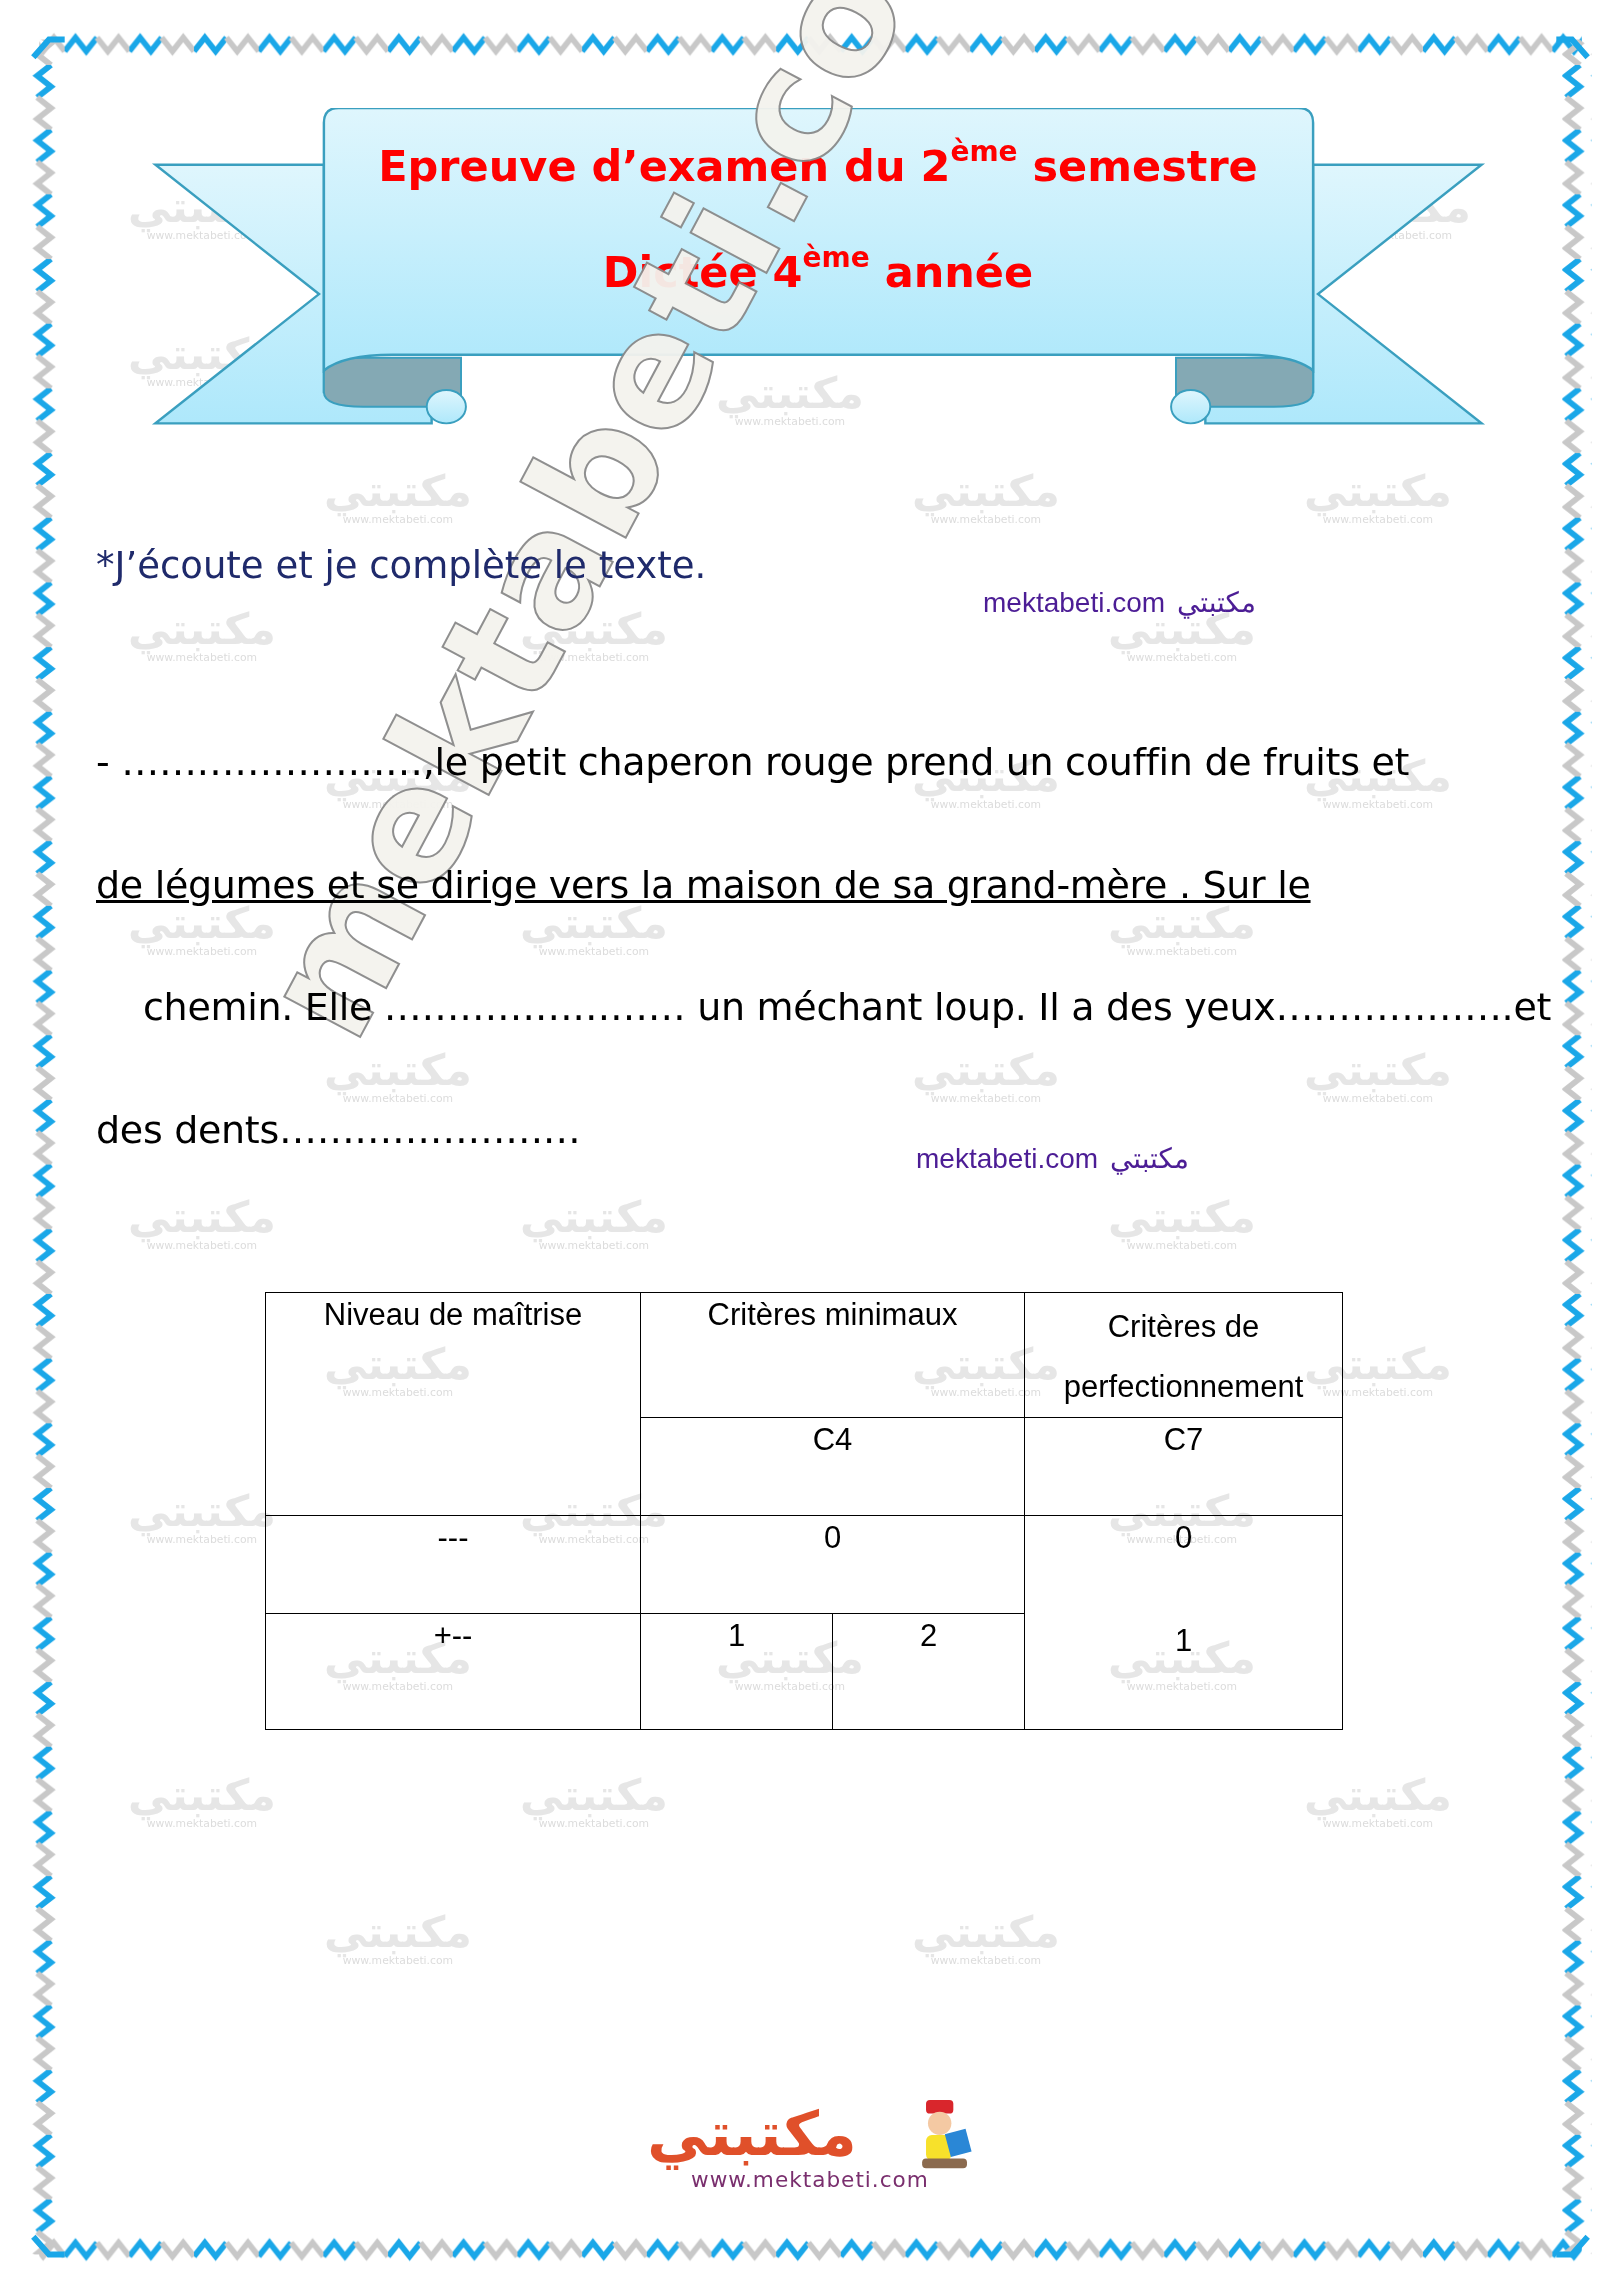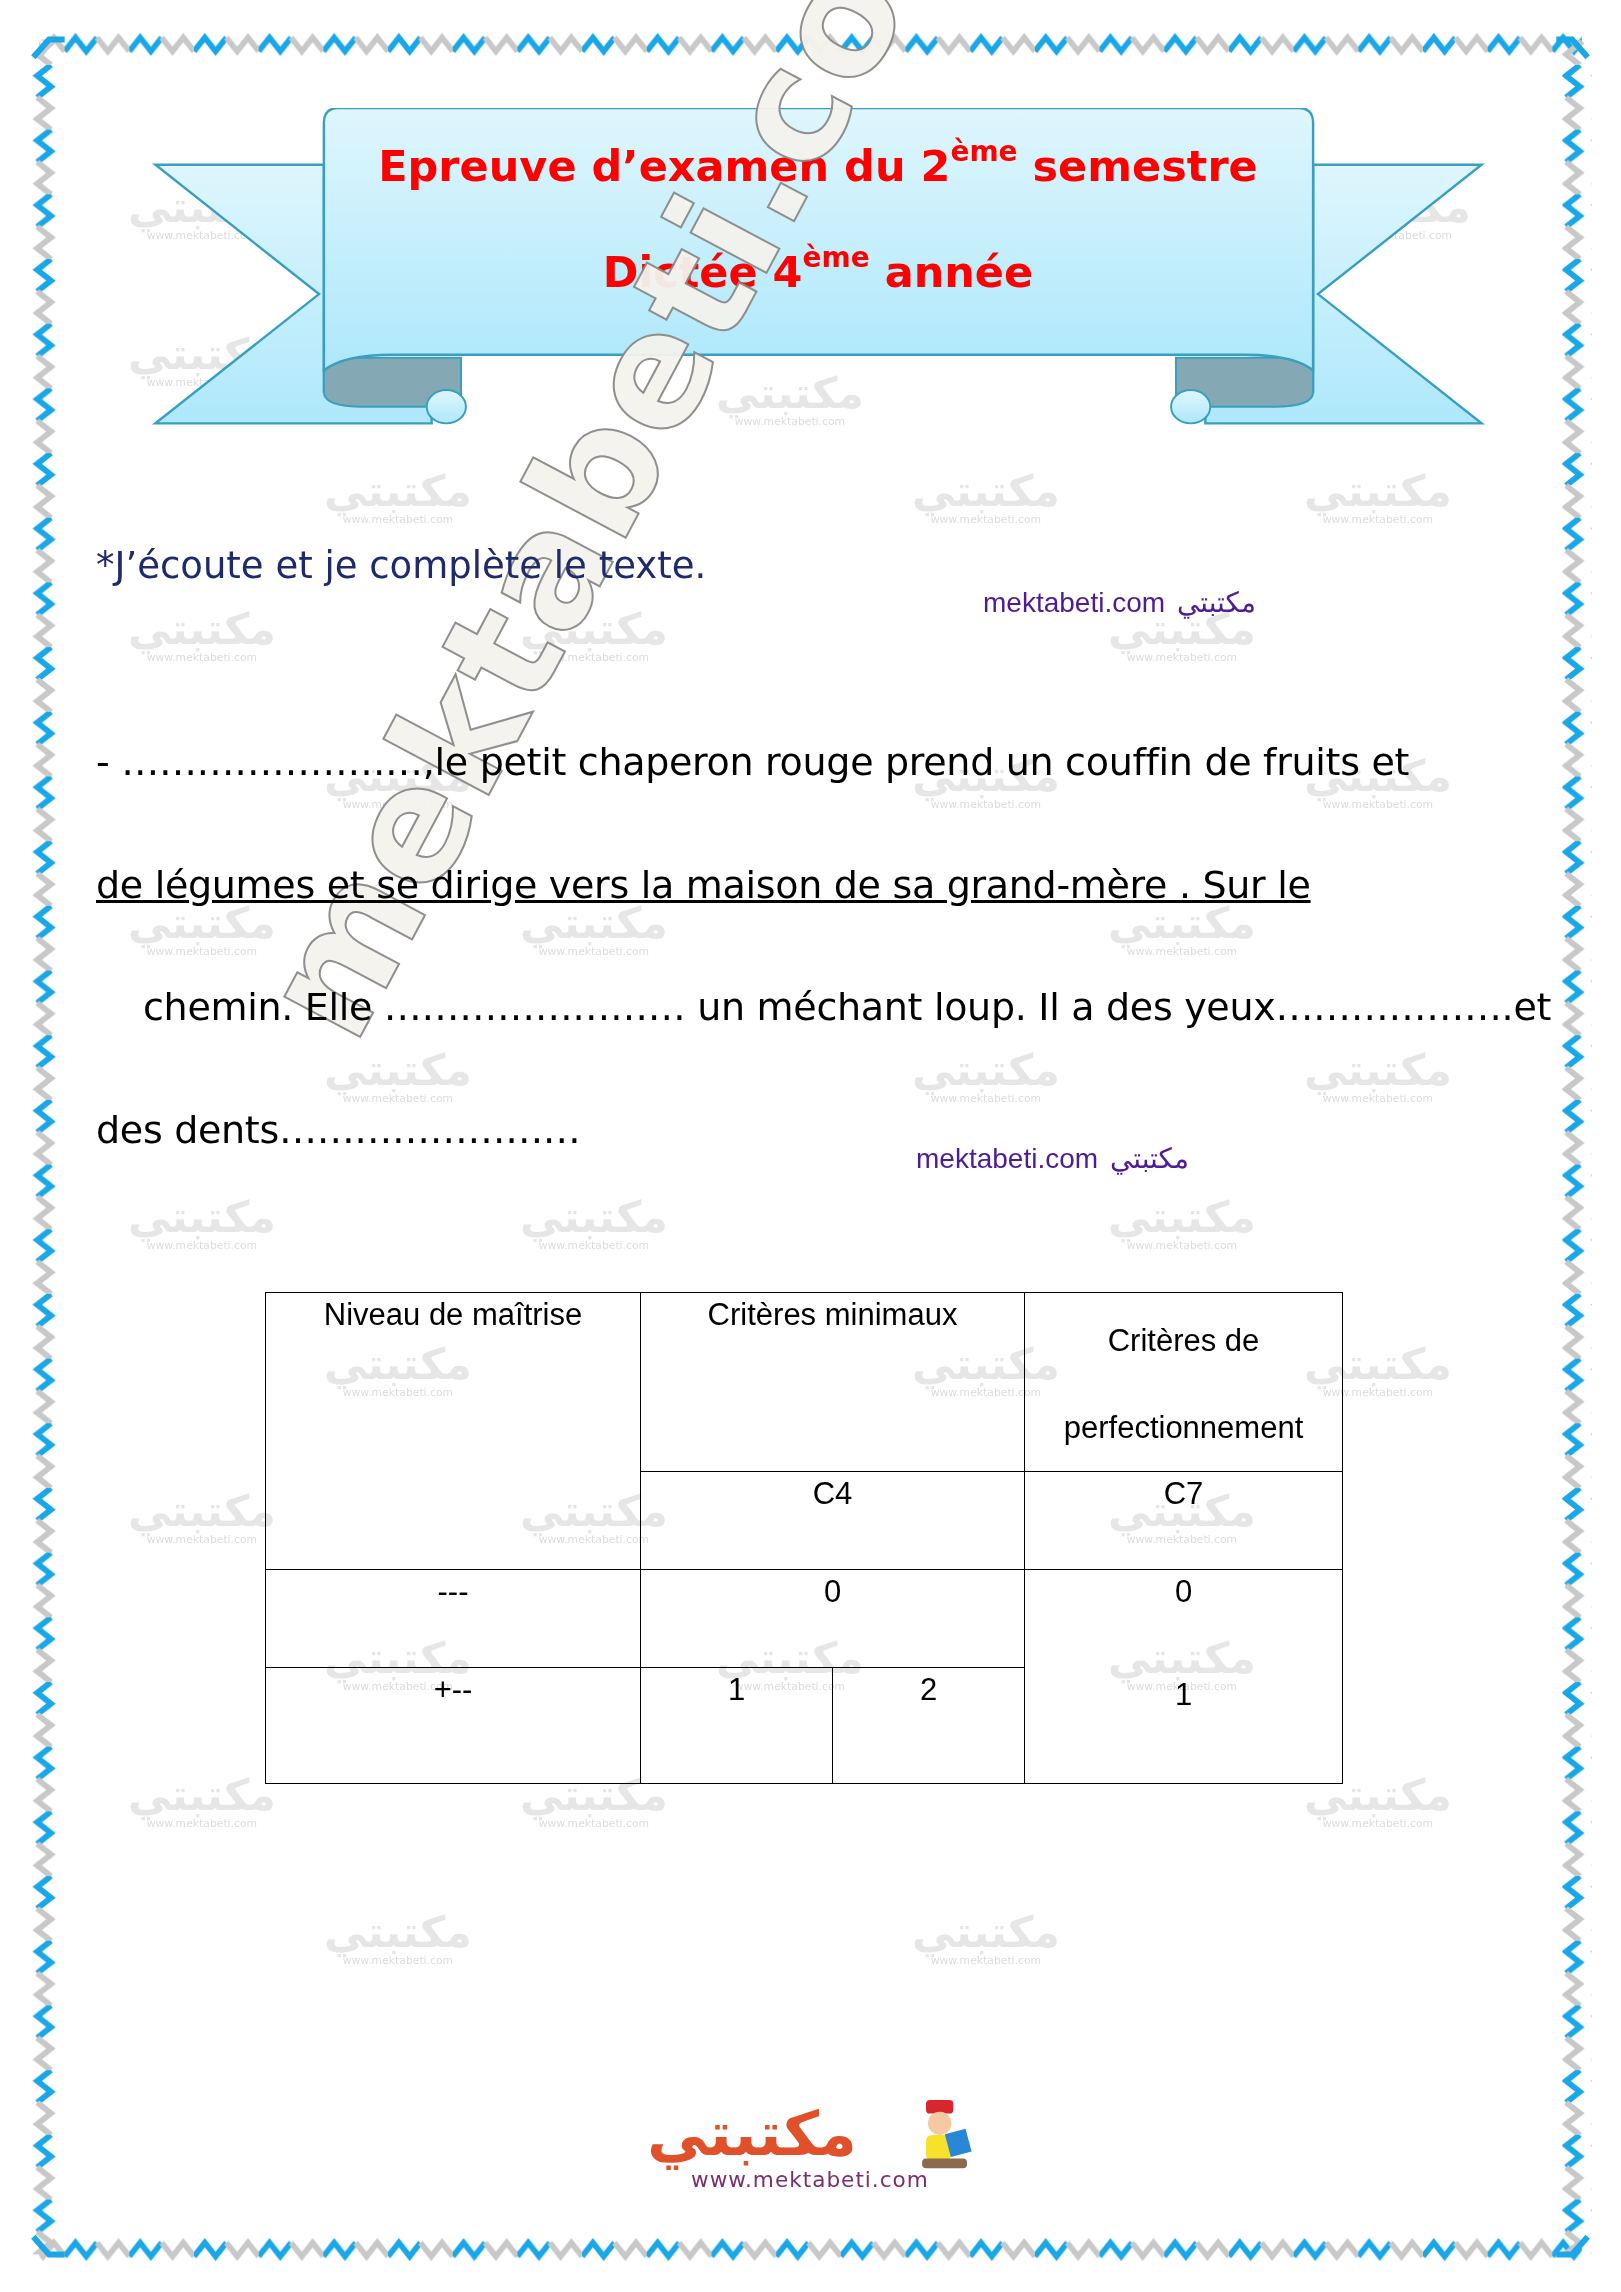--- a/index.html
+++ b/index.html
@@ -160,21 +160,21 @@
   <colgroup>
     <col style="width:375px">
     <col style="width:192px">
     <col style="width:192px">
     <col style="width:318px">
   </colgroup>
   <tbody>
       <tr style="height:119px">
     <td rowspan="2" style="padding-top:3.9px"><span>Niveau de maîtrise</span></td>
     <td colspan="2" style="padding-top:3.9px"><span>Critères minimaux</span></td>
-    <td style="padding:3.9px 9.8px 0; line-height:87px"><span>Critères de perfectionnement</span></td>
+    <td style="padding:3.9px 9.8px 0; line-height:60px"><span>Critères de perfectionnement</span></td>
   </tr>
   <tr style="height:98px">
     <td colspan="2" style="padding-top:3.9px"><span>C4</span></td>
     <td style="padding-top:3.9px"><span>C7</span></td>
   </tr>
   <tr style="height:98px">
     <td style="padding-top:3.9px"><span>---</span></td>
     <td colspan="2" style="padding-top:3.9px"><span>0</span></td>
     <td rowspan="2" style="padding-top:3.9px; position:relative">
       <div>0</div>

